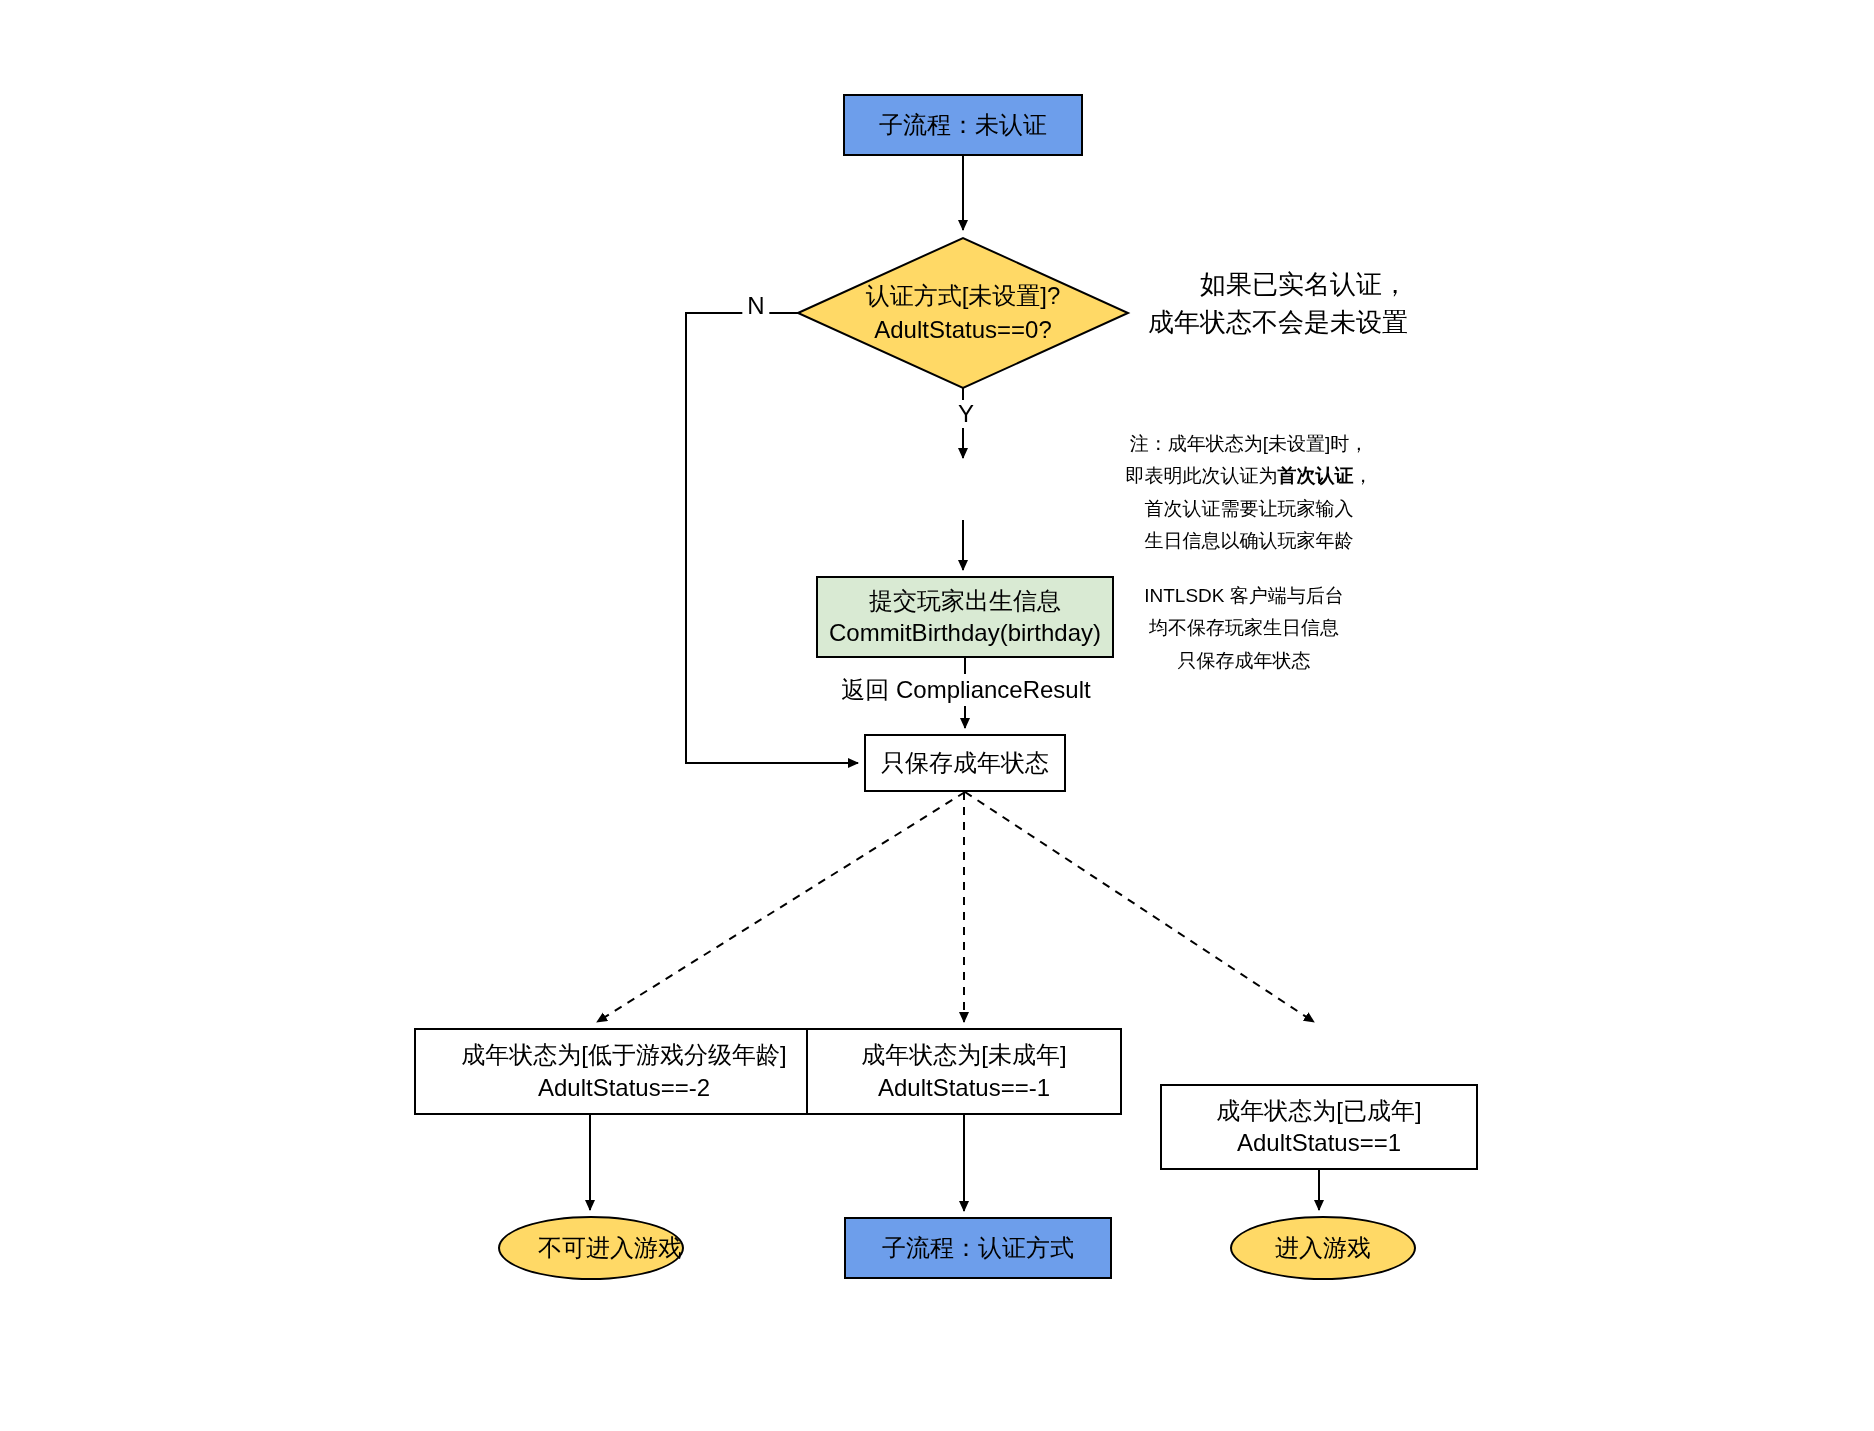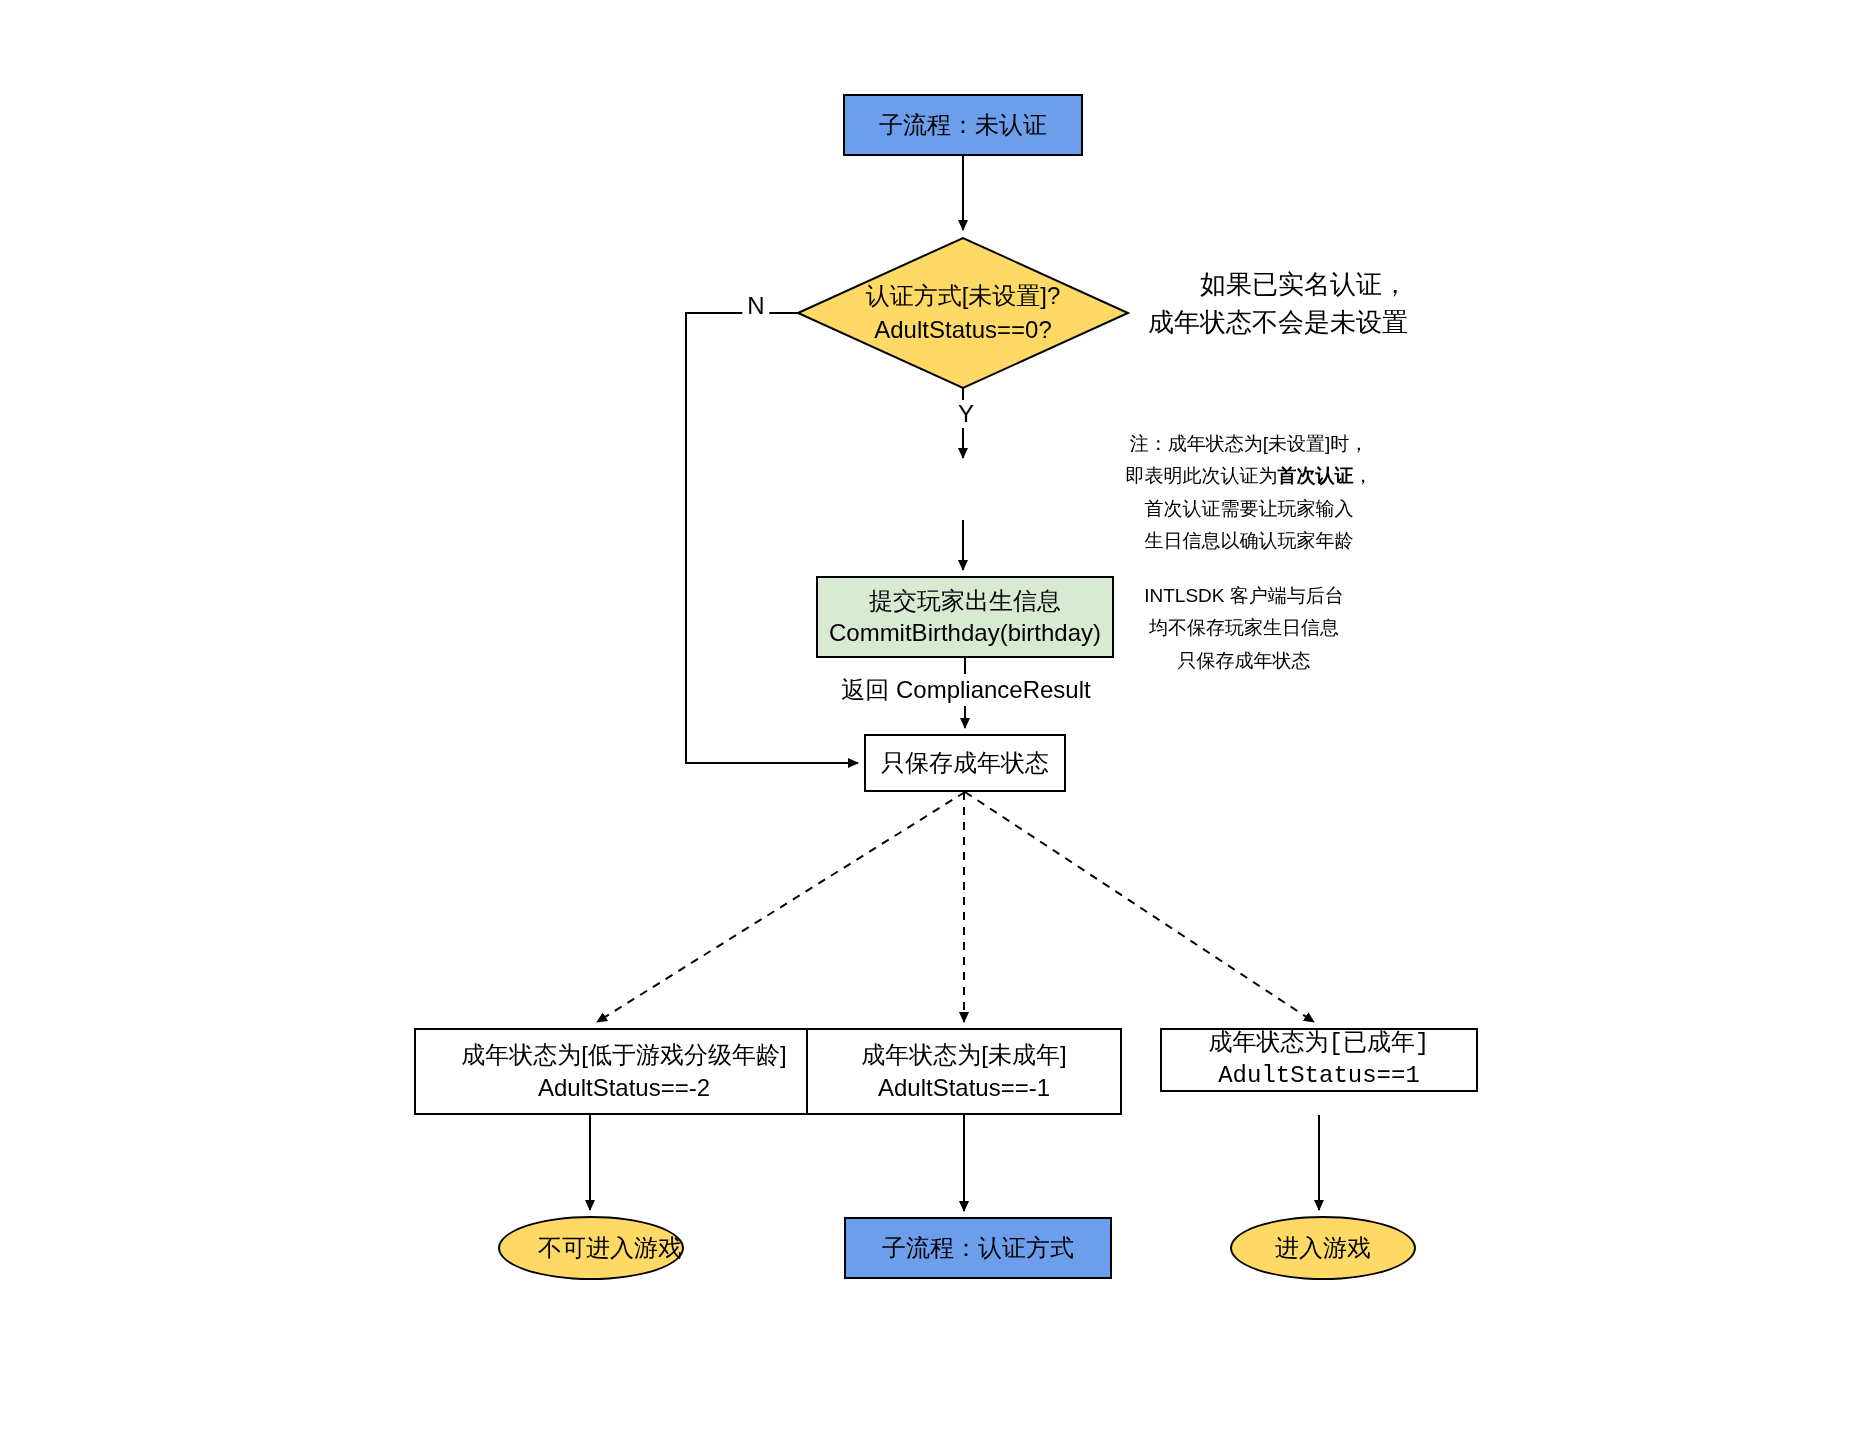--- a/index.html
+++ b/index.html
@@ -144,21 +144,21 @@
   <div class="node rect" style="left:414px; top:1028px; width:420px; height:87px;justify-content:center;">
     <div>成年状态为[低于游戏分级年龄]</div>
     <div>AdultStatus==-2</div>
   </div>
 
   <div class="node rect" style="left:806px; top:1028px; width:316px; height:87px;">
     <div>成年状态为[未成年]</div>
     <div>AdultStatus==-1</div>
   </div>
 
-  <div class="node rect" style="left:1160px; top:1028px; width:318px; height:64px;font-family:Liberation Mono, monospace;">
+  <div class="node rect" style="left:1160px; top:1084px; width:318px; height:86px;">
     <div>成年状态为[已成年]</div>
     <div>AdultStatus==1</div>
   </div>
 
   <div class="node ellipse" style="left:498px; top:1216px; width:186px; height:64px;align-items:flex-end;">
     <div>不可进入游戏</div>
   </div>
 
   <div class="node rect blue" style="left:844px; top:1217px; width:268px; height:62px;">
     <div>子流程：认证方式</div>

